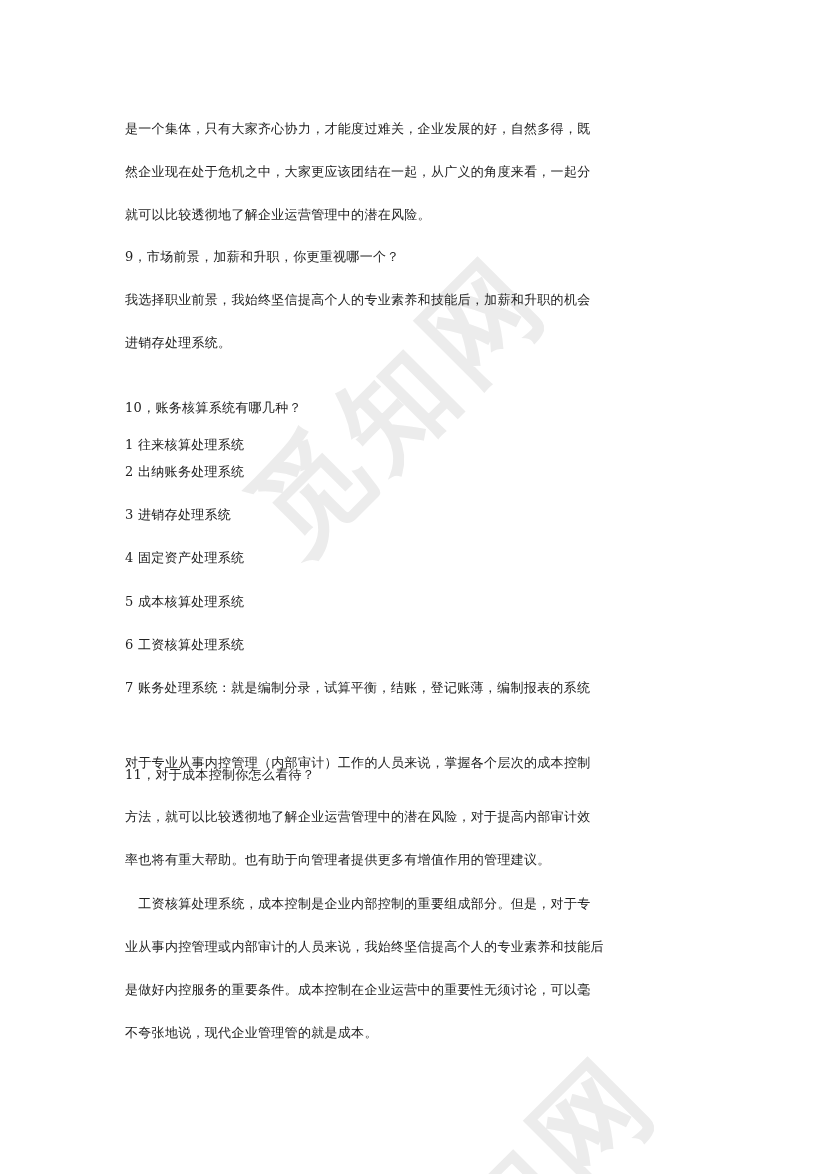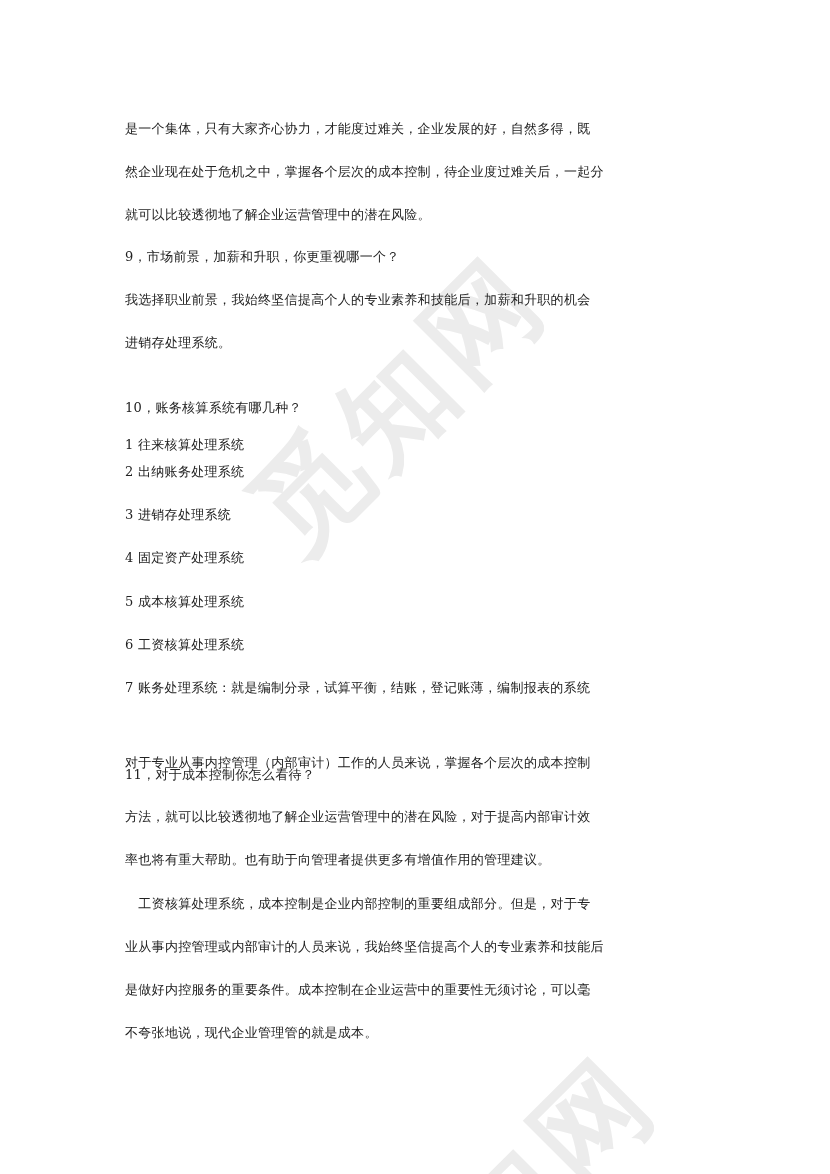--- a/index.html
+++ b/index.html
@@ -13,21 +13,21 @@
 </style>
 </head>
 <body>
 
 <div class="page">
   <div class="watermark" style="left:220px; top:330px;">觅知网</div>
   <div class="watermark" style="left:330px; top:1130px;">觅知网</div>
 
   <div class="content">
     <div class="line" style="top:118px">是一个集体，只有大家齐心协力，才能度过难关，企业发展的好，自然多得，既</div>
-    <div class="line" style="top:161px">然企业现在处于危机之中，掌握各个层次的成本控制，待企业度过难关后，一起分</div>
+    <div class="line" style="top:161px">然企业现在处于危机之中，大家更应该团结在一起，从广义的角度来看，一起分</div>
     <div class="line" style="top:204px">就可以比较透彻地了解企业运营管理中的潜在风险。</div>
     <div class="line" style="top:246px">9，市场前景，加薪和升职，你更重视哪一个？</div>
     <div class="line" style="top:289px">我选择职业前景，我始终坚信提高个人的专业素养和技能后，加薪和升职的机会</div>
     <div class="line" style="top:332px">进销存处理系统。</div>
     <div class="line" style="top:397px">10，账务核算系统有哪几种？</div>
     <div class="line" style="top:434px">1 往来核算处理系统</div>
     <div class="line" style="top:461px">2 出纳账务处理系统</div>
     <div class="line" style="top:504px">3 进销存处理系统</div>
     <div class="line" style="top:547px">4 固定资产处理系统</div>
     <div class="line" style="top:591px">5 成本核算处理系统</div>

